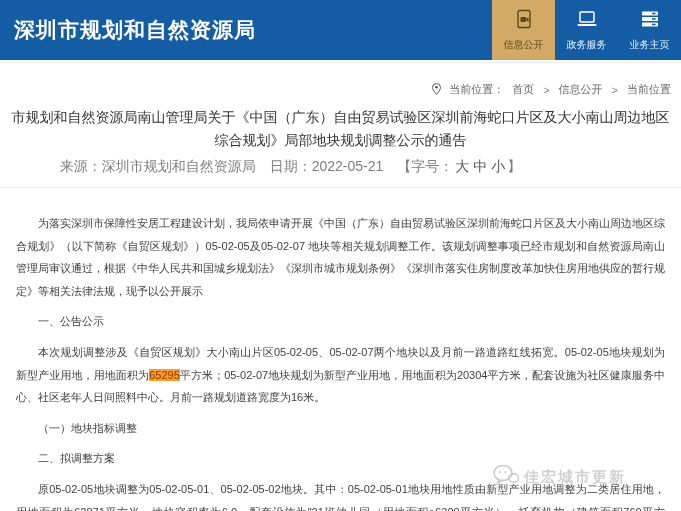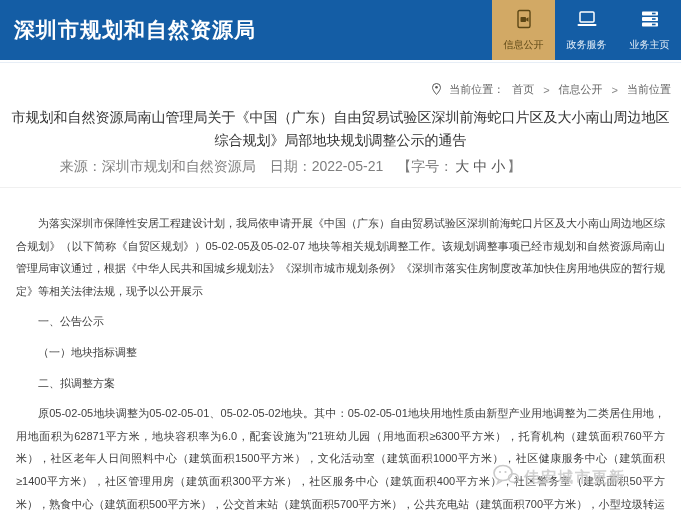--- a/index.html
+++ b/index.html
@@ -116,20 +116,21 @@
 
   <div class="article-meta">
     <span>来源：</span><span>深圳市规划和自然资源局</span><span class="meta-gap"></span><span>日期：</span><span>2022-05-21</span><span class="meta-gap"></span><span>【字号：</span><span class="fs-opt">大</span><span class="fs-opt">中</span><span class="fs-opt">小</span><span>】</span>
   </div>
 
   <div class="meta-divider"></div>
 
   <div class="article-body">
       <p>为落实深圳市保障性安居工程建设计划，我局依申请开展《中国（广东）自由贸易试验区深圳前海蛇口片区及大小南山周边地区综合规划》（以下简称《自贸区规划》）05-02-05及05-02-07 地块等相关规划调整工作。该规划调整事项已经市规划和自然资源局南山管理局审议通过，根据《中华人民共和国城乡规划法》《深圳市城市规划条例》《深圳市落实住房制度改革加快住房用地供应的暂行规定》等相关法律法规，现予以公开展示</p>
       <p>一、公告公示</p>
+      <p><span>本次规划调整涉及《自贸区规划》大小南山片区05-02-05、05-02-07两个地块以及月前一路道路红线拓宽。05-02-05地块规划为新型产业用地，用地面积为</span><span class="highlight">65295</span><span>平方米；05-02-07地块规划为新型产业用地，用地面积为20304平方米，配套设施为社区健康服务中心、社区老年人日间照料中心。月前一路规划道路宽度为16米。</span></p>
       <p>（一）地块指标调整</p>
       <p>二、拟调整方案</p>
       <p>原05-02-05地块调整为05-02-05-01、05-02-05-02地块。其中：05-02-05-01地块用地性质由新型产业用地调整为二类居住用地，用地面积为62871平方米，地块容积率为6.0，配套设施为"21班幼儿园（用地面积≥6300平方米），托育机构（建筑面积760平方米），社区老年人日间照料中心（建筑面积1500平方米），文化活动室（建筑面积1000平方米），社区健康服务中心（建筑面积≥1400平方米），社区管理用房（建筑面积300平方米），社区服务中心（建筑面积400平方米），社区警务室（建筑面积50平方米），熟食中心（建筑面积500平方米），公交首末站（建筑面积5700平方米），公共充电站（建筑面积700平方米），小型垃圾转运站（建筑面积480平方米，含再生资源回收站、公共厕所、环卫工人休息房），社区体育活动场地（用地面积3000平方米）"。备注为："（1）容积率不包括公共配套设施建筑面积。（2）地块建筑限高120米，建筑布局应加强与小南山的空间呼应。（3）在月前一路、前海路开口设置一条宽度不少于12米的公共通道，保持24小时无偿对公众开放，并预留05-02-04地块出入口1处。（4）本项目需预留不少于3150平方米公共空间，并在建筑布局上保障月亮湾大道至小南山公园的视线通廊。"05-02-05-02地块由新型产业用地调整为公园绿地，用地面积2424平方米。</p>
     </div>
 
   <div class="watermark">
     <span>
       <svg width="28" height="24" viewBox="0 0 28 24">
         <ellipse cx="11" cy="10" rx="9" ry="7.5" fill="none" stroke="#c9c9c9" stroke-width="1.6"></ellipse>
         <path d="M7 16.5 l-1.5 4 l4.5 -2.6" fill="none" stroke="#c9c9c9" stroke-width="1.6"></path>

